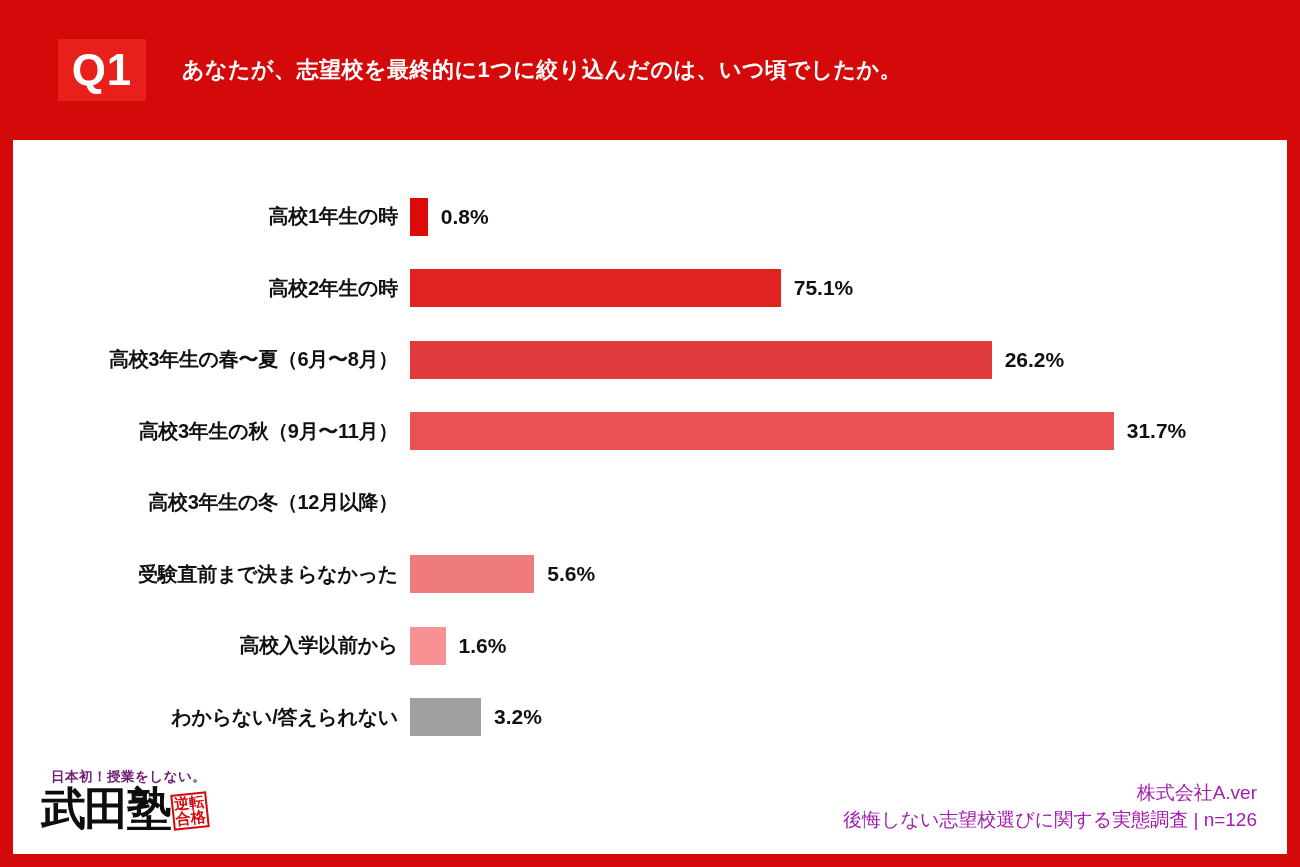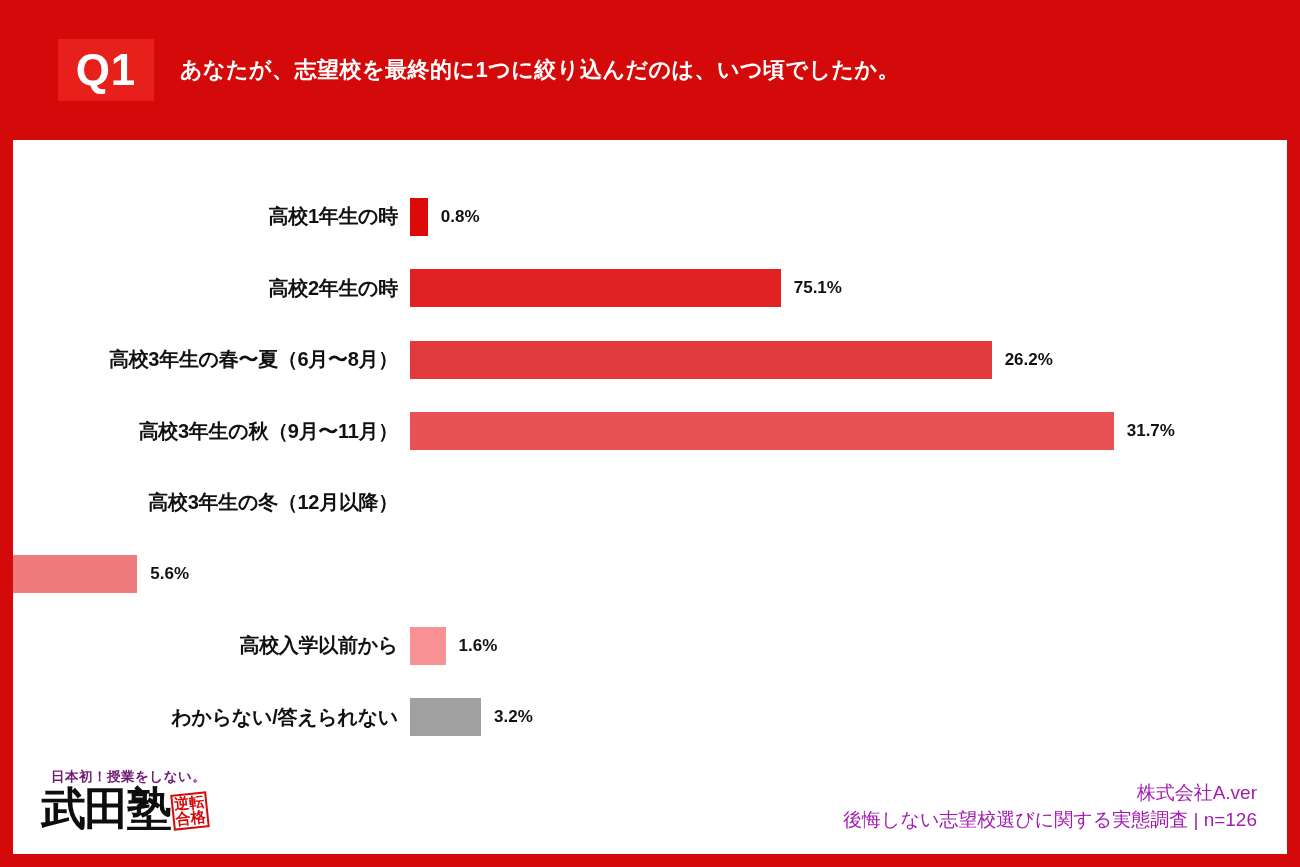--- a/index.html
+++ b/index.html
@@ -24,28 +24,28 @@
     position: absolute;
     left: 0; top: 0;
     width: 1300px;
     height: 140px;
     display: flex;
     align-items: center;
     padding-left: 58px;
     box-sizing: border-box;
   }
   .q-badge {
-    width: 96px;
+    width: 88px;
     height: 62px;
     background: #e8201b;
     display: flex;
     align-items: center;
     justify-content: center;
     flex: 0 0 auto;
-    margin-right: 26px;
+    margin-right: 36px;
   }
   .q-badge span {
     color: #ffffff;
     font-size: 44px;
     font-weight: bold;
     letter-spacing: 1px;
     line-height: 1;
   }
   .header-title {
     color: #ffffff;
@@ -95,21 +95,21 @@
     display: flex;
     align-items: center;
     flex: 1 1 auto;
     min-width: 0;
   }
   .bar {
     height: 38px;
     flex: 0 0 auto;
   }
   .bar-value {
-    font-size: 17px;
+    font-size: 21px;
     font-weight: bold;
     color: #111111;
     margin-left: 13px;
     white-space: nowrap;
   }
 
   
   .logo {
     position: absolute;
     left: 28px;
@@ -208,20 +208,21 @@
           <div class="row-label">高校3年生の秋（9月〜11月）</div>
           <div class="bar-wrap">
             <div class="bar" style="width: 703.74px; background: rgb(232, 82, 84);"></div>
             <div class="bar-value">31.7%</div>
           </div>
         </div>
         <div class="row">
           <div class="row-label">高校3年生の冬（12月以降）</div>
         </div>
         <div class="row">
+          <div class="row-label">受験直前まで決まらなかった</div>
           <div class="bar-wrap">
             <div class="bar" style="width: 124.32px; background: rgb(240, 123, 125);"></div>
             <div class="bar-value">5.6%</div>
           </div>
         </div>
         <div class="row">
           <div class="row-label">高校入学以前から</div>
           <div class="bar-wrap">
             <div class="bar" style="width: 35.52px; background: rgb(247, 145, 147);"></div>
             <div class="bar-value">1.6%</div>

